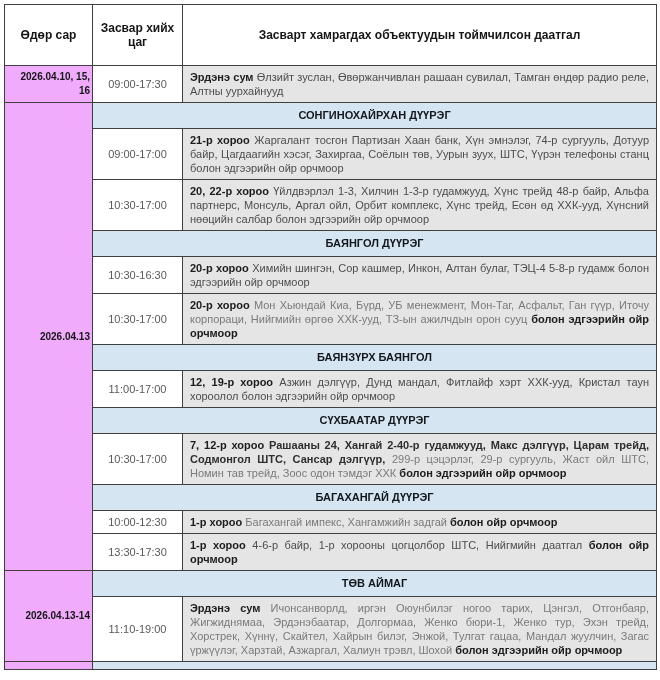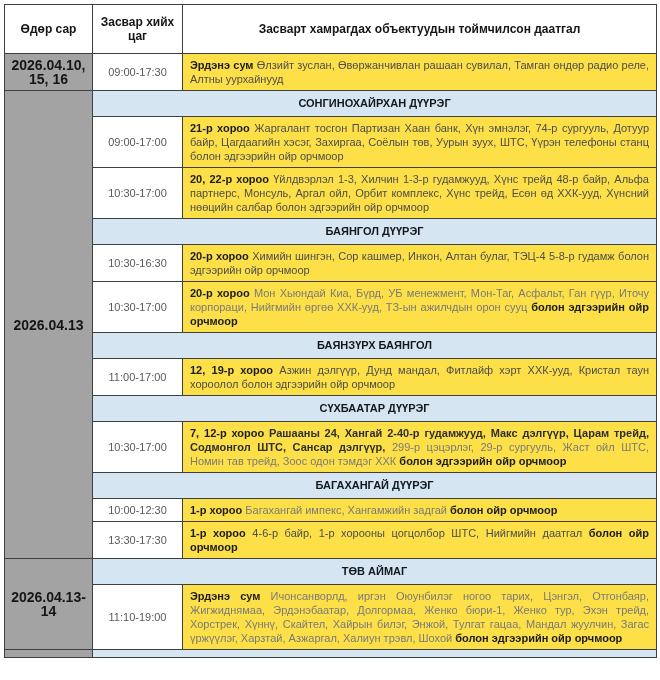--- a/index.html
+++ b/index.html
@@ -9,37 +9,37 @@
     -webkit-font-smoothing:antialiased;
   }
   .wrap{padding:4px 4px 0 4px;}
   table{border-collapse:collapse;width:652px;table-layout:fixed;}
   col.c-date{width:88px;}
   col.c-time{width:90px;}
   col.c-desc{width:474px;}
   th,td{border:1px solid #3f3f3f;}
   th{
     font-size:12px;font-weight:700;color:#161616;text-align:center;
-    vertical-align:middle;padding:10px 3px;line-height:14px;background:#fff;
+    vertical-align:middle;padding:16px 3px;line-height:14px;background:#fff;
   }
   td.date{
-    font-size:14px;font-weight:700;color:#161616;text-align:center;
-    vertical-align:middle;padding:3px 2px;line-height:14px;background:#a3a3a3;
+    font-size:10px;font-weight:700;color:#161616;text-align:right;
+    vertical-align:middle;padding:3px 2px;line-height:14px;background:#f0abfc;
   }
   td.time{
     font-size:11px;color:#595959;text-align:center;vertical-align:middle;
     padding:3px 14px;background:#fff;
   }
   td.band{
     background:#d5e5f2;text-align:center;vertical-align:middle;
     font-size:11px;font-weight:700;color:#14181c;padding:6px 4px;line-height:13px;
   }
   td.desc{
     font-size:11px;line-height:14px;color:#4d4d4d;text-align:justify;
-    vertical-align:middle;padding:4px 7px;background:#fde047;
+    vertical-align:middle;padding:4px 7px;background:#e5e5e5;
   }
   .b{font-weight:700;color:#1c1c1c;}
   .sb{font-weight:600;color:#2e2e2e;margin-top:24px;}
   .lt{color:#7a7a7a;}
   tr.partial td{height:7px;padding:0;}
 </style>
 </head>
 <body>
 
 <div class="wrap">

